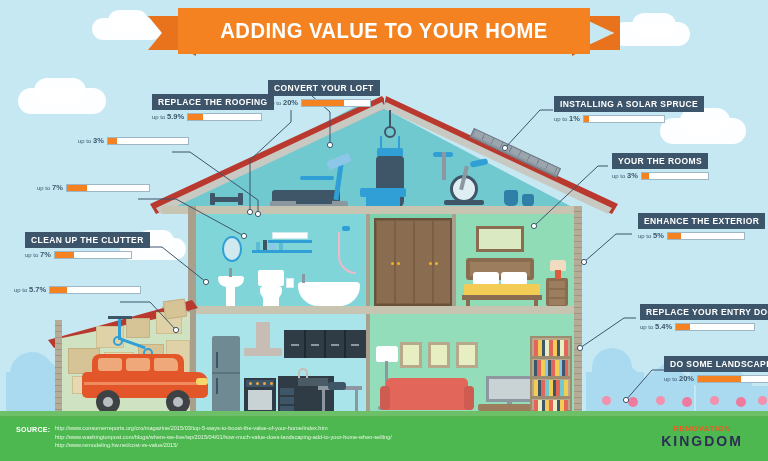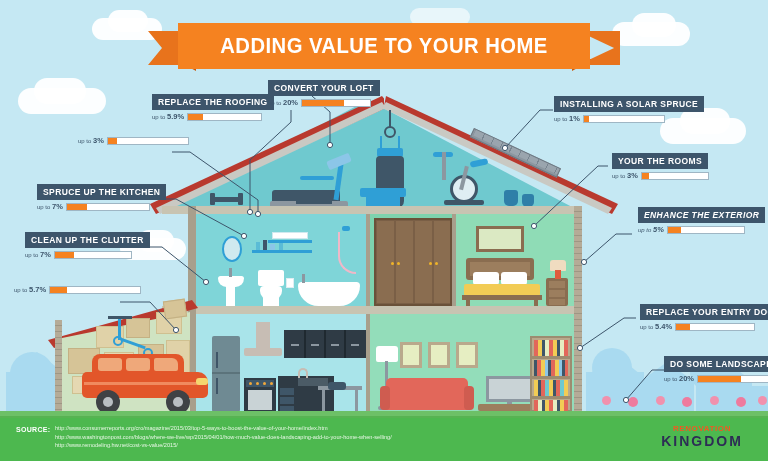--- a/index.html
+++ b/index.html
@@ -14,21 +14,21 @@
   .sky { position:absolute; left:0; top:0; width:768px; height:420px; background:#c5e8f3; }
   .cloud { position:absolute; background:#ffffff; border-radius:40px; opacity:.95; }
   .cloud:before, .cloud:after { content:""; position:absolute; background:#fff; border-radius:50%; }
 
   
   .bg-house { position:absolute; background:#a9daf0; }
   .bg-roof { position:absolute; width:0; height:0; border-left:26px solid transparent; border-right:26px solid transparent; border-bottom:20px solid #a9daf0; }
   .bg-tree { position:absolute; border-radius:50%; background:#a9daf0; }
 
   
-  .banner-wrap { position:absolute; left:148px; top:23px; width:472px; height:54px; }
+  .banner-wrap { position:absolute; left:148px; top:8px; width:472px; height:54px; }
   .banner-tail { position:absolute; top:8px; width:42px; height:34px; background:#e8731c; }
   .banner-tail.l { left:0; clip-path:polygon(0 0,100% 0,100% 100%,0 100%,14px 50%); }
   .banner-tail.r { right:0; clip-path:polygon(0 0,100% 0,100% 50%,100% 100%,0 100%,86% 50%); }
   .banner-tail.l2 { left:26px; top:36px; width:22px; height:12px; background:#c65a0f; clip-path:polygon(0 0,100% 0,100% 100%); }
   .banner-tail.r2 { right:26px; top:36px; width:22px; height:12px; background:#c65a0f; clip-path:polygon(0 0,100% 0,0 100%); }
   .banner-main { position:absolute; left:30px; top:0; width:412px; height:46px; background:#f58220; display:flex; align-items:center; justify-content:center; }
   .banner-main .t {
     color:#fff; font-size:22px; font-weight:bold; letter-spacing:.5px;
     font-family:"Liberation Sans Narrow","Liberation Sans", sans-serif;
     transform:scaleX(.92); white-space:nowrap;
@@ -371,21 +371,20 @@
   <div class="callout" style="left:78px;top:134px;">
     <div class="meter-row">
       <span class="pct"><span>up to</span> <b>3%</b></span>
       <span class="bar" style="width:82px;">
           <span class="fill" style="width:11%;"></span>
         </span>
     </div>
   </div>
 
   <div class="callout" style="left:37px;top:181px;">
-    <div class="cap">SPRUCE UP THE KITCHEN</div>
     <div class="meter-row">
       <span class="pct"><span>up to</span> <b>7%</b></span>
       <span class="bar" style="width:84px;">
           <span class="fill" style="width:25%;"></span>
         </span>
     </div>
   </div>
 
   <div class="callout" style="left:25px;top:229px;">
     <div class="cap">CLEAN UP THE CLUTTER</div>
@@ -429,21 +428,21 @@
   <div class="callout" style="left:612px;top:150px;">
     <div class="cap">YOUR THE ROOMS</div>
     <div class="meter-row">
       <span class="pct"><span>up to</span> <b>3%</b></span>
       <span class="bar" style="width:68px;">
           <span class="fill" style="width:11%;"></span>
         </span>
     </div>
   </div>
 
-  <div class="callout" style="left:638px;top:204px;font-style:italic;">
+  <div class="callout" style="left:638px;top:210px;">
     <div class="cap">ENHANCE THE EXTERIOR</div>
     <div class="meter-row">
       <span class="pct"><span>up to</span> <b>5%</b></span>
       <span class="bar" style="width:78px;">
           <span class="fill" style="width:17%;"></span>
         </span>
     </div>
   </div>
 
   <div class="callout" style="left:640px;top:301px;">

